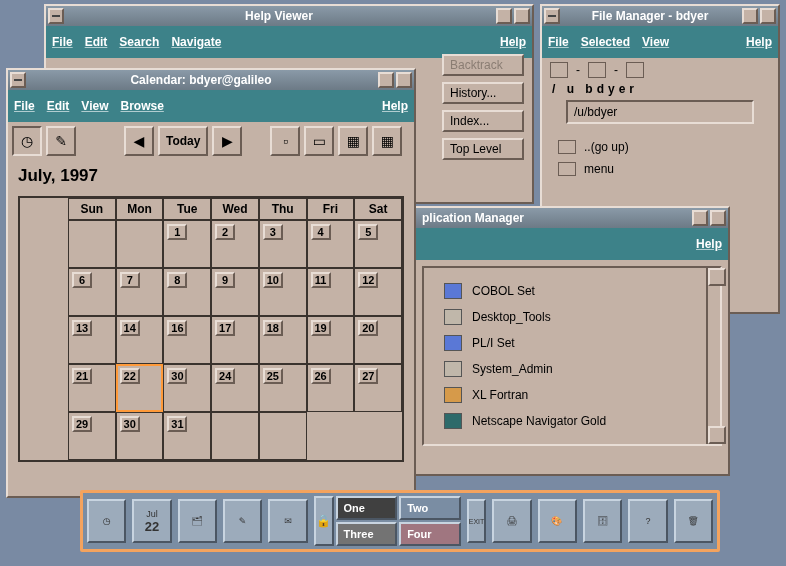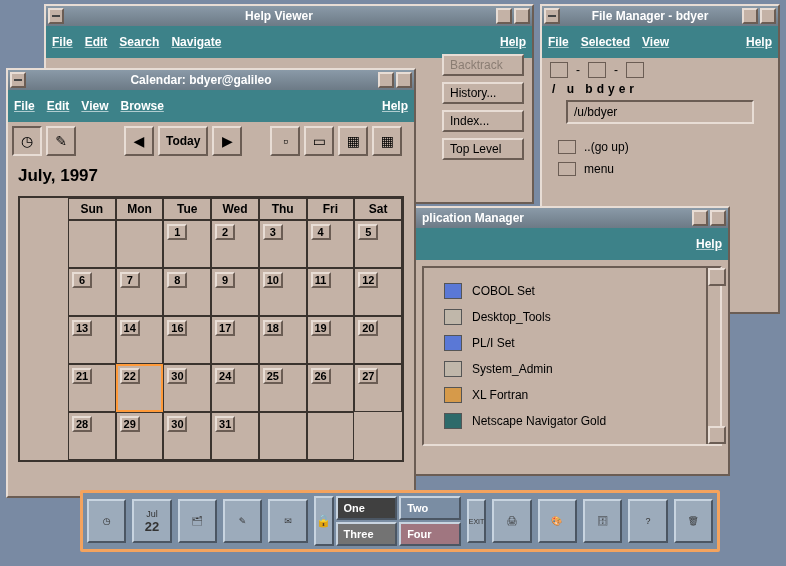--- a/index.html
+++ b/index.html
@@ -275,23 +275,20 @@
         <div class="cal-cell">
           <div class="daynum">25</div>
         </div>
         <div class="cal-cell">
           <div class="daynum">26</div>
         </div>
         <div class="cal-cell">
           <div class="daynum">27</div>
         </div>
         <div class="cal-cell">
-          <div class="daynum">28</div>
-        </div>
-        <div class="cal-cell">
           <div class="daynum">29</div>
         </div>
         <div class="cal-cell">
           <div class="daynum">30</div>
         </div>
         <div class="cal-cell">
           <div class="daynum">31</div>
         </div>
         <div class="cal-cell"></div>
         <div class="cal-cell"></div>

